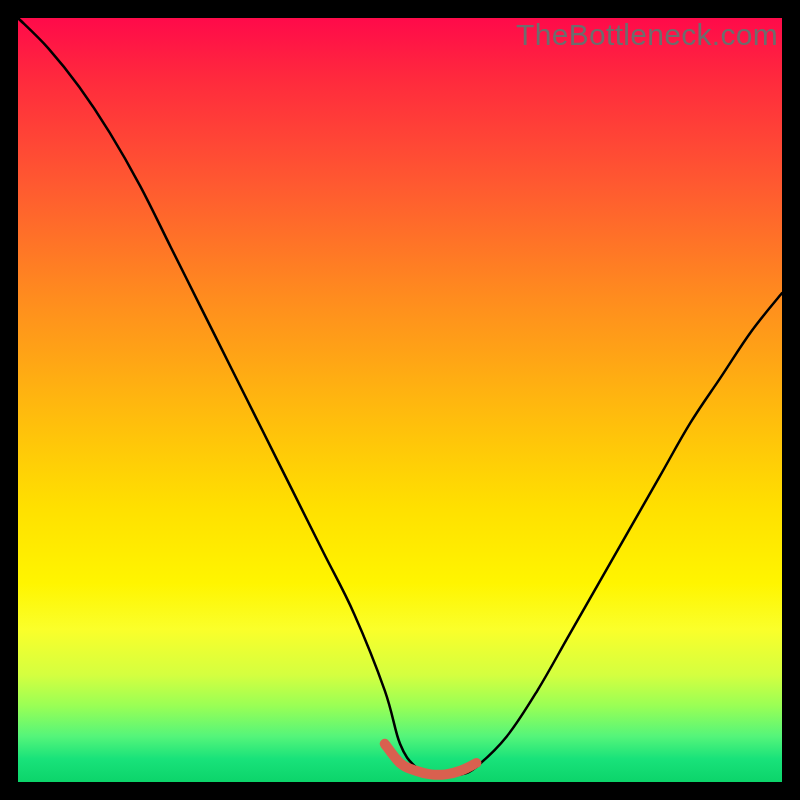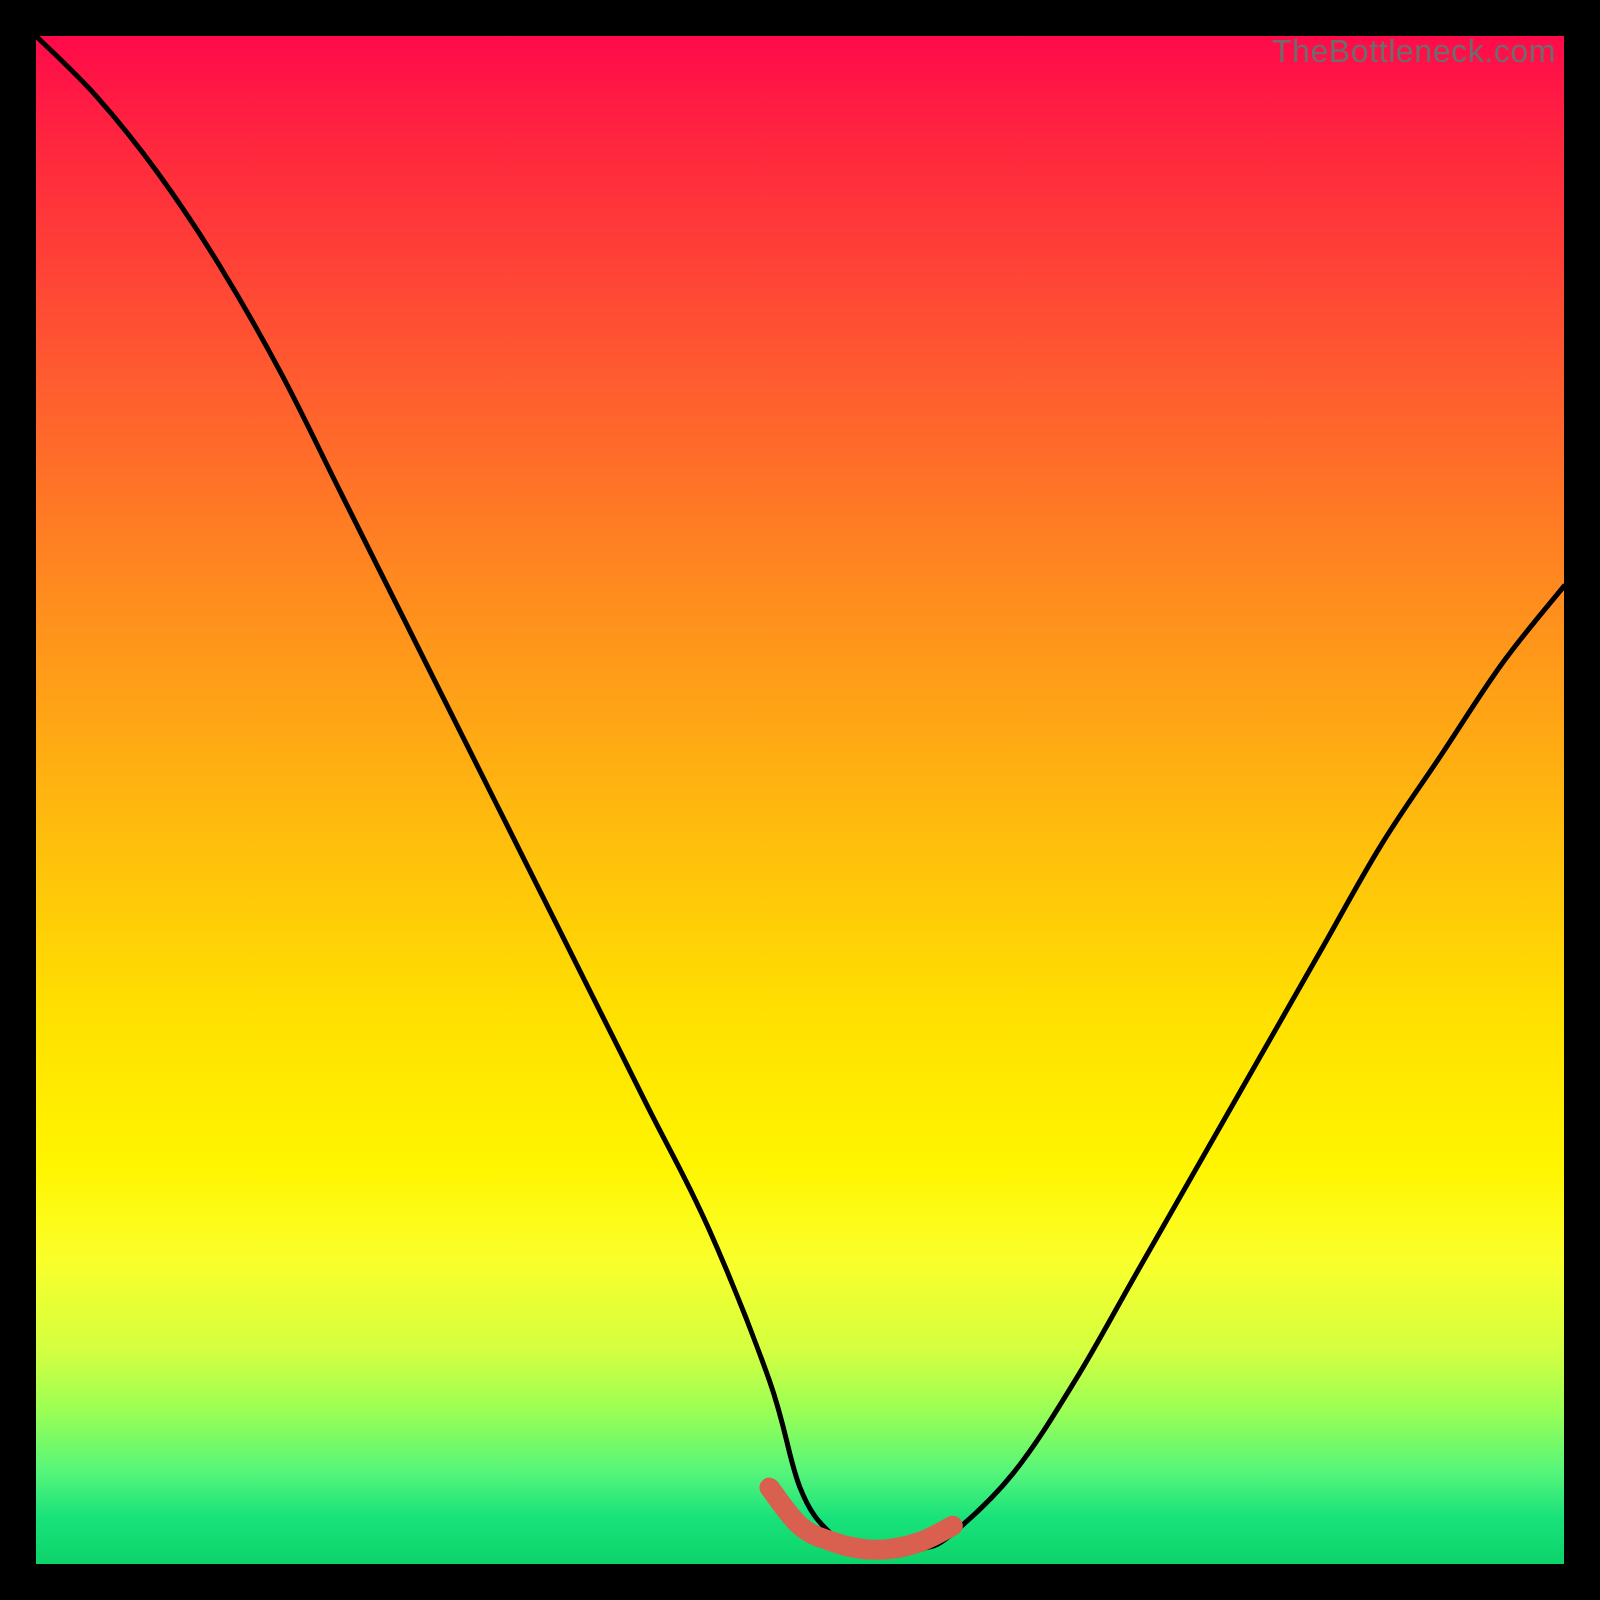--- a/index.html
+++ b/index.html
@@ -39,21 +39,21 @@
       #55f57a 94%,
       #18e27a 97%,
       #0cd46a 100%
     );
   }
   .watermark {
     position: absolute;
     top: 18px;
     right: 22px;
     color: #6d6d6d;
-    font-size: 16px;
+    font-size: 30px;
     font-weight: 500;
     letter-spacing: 0.3px;
     pointer-events: none;
     user-select: none;
   }
   svg.curve-layer {
     position: absolute;
     left: 18px;
     top: 18px;
     width: 764px;

